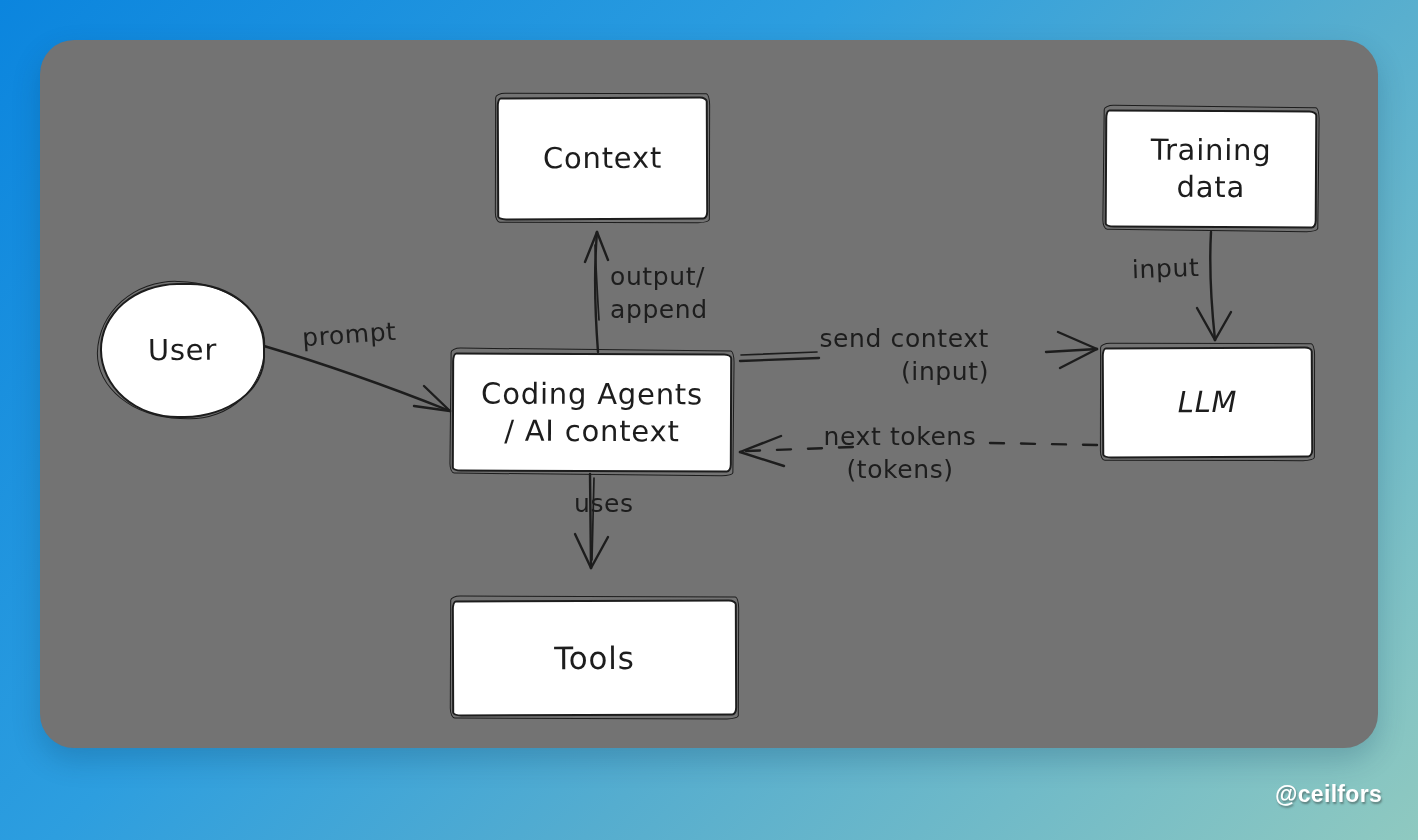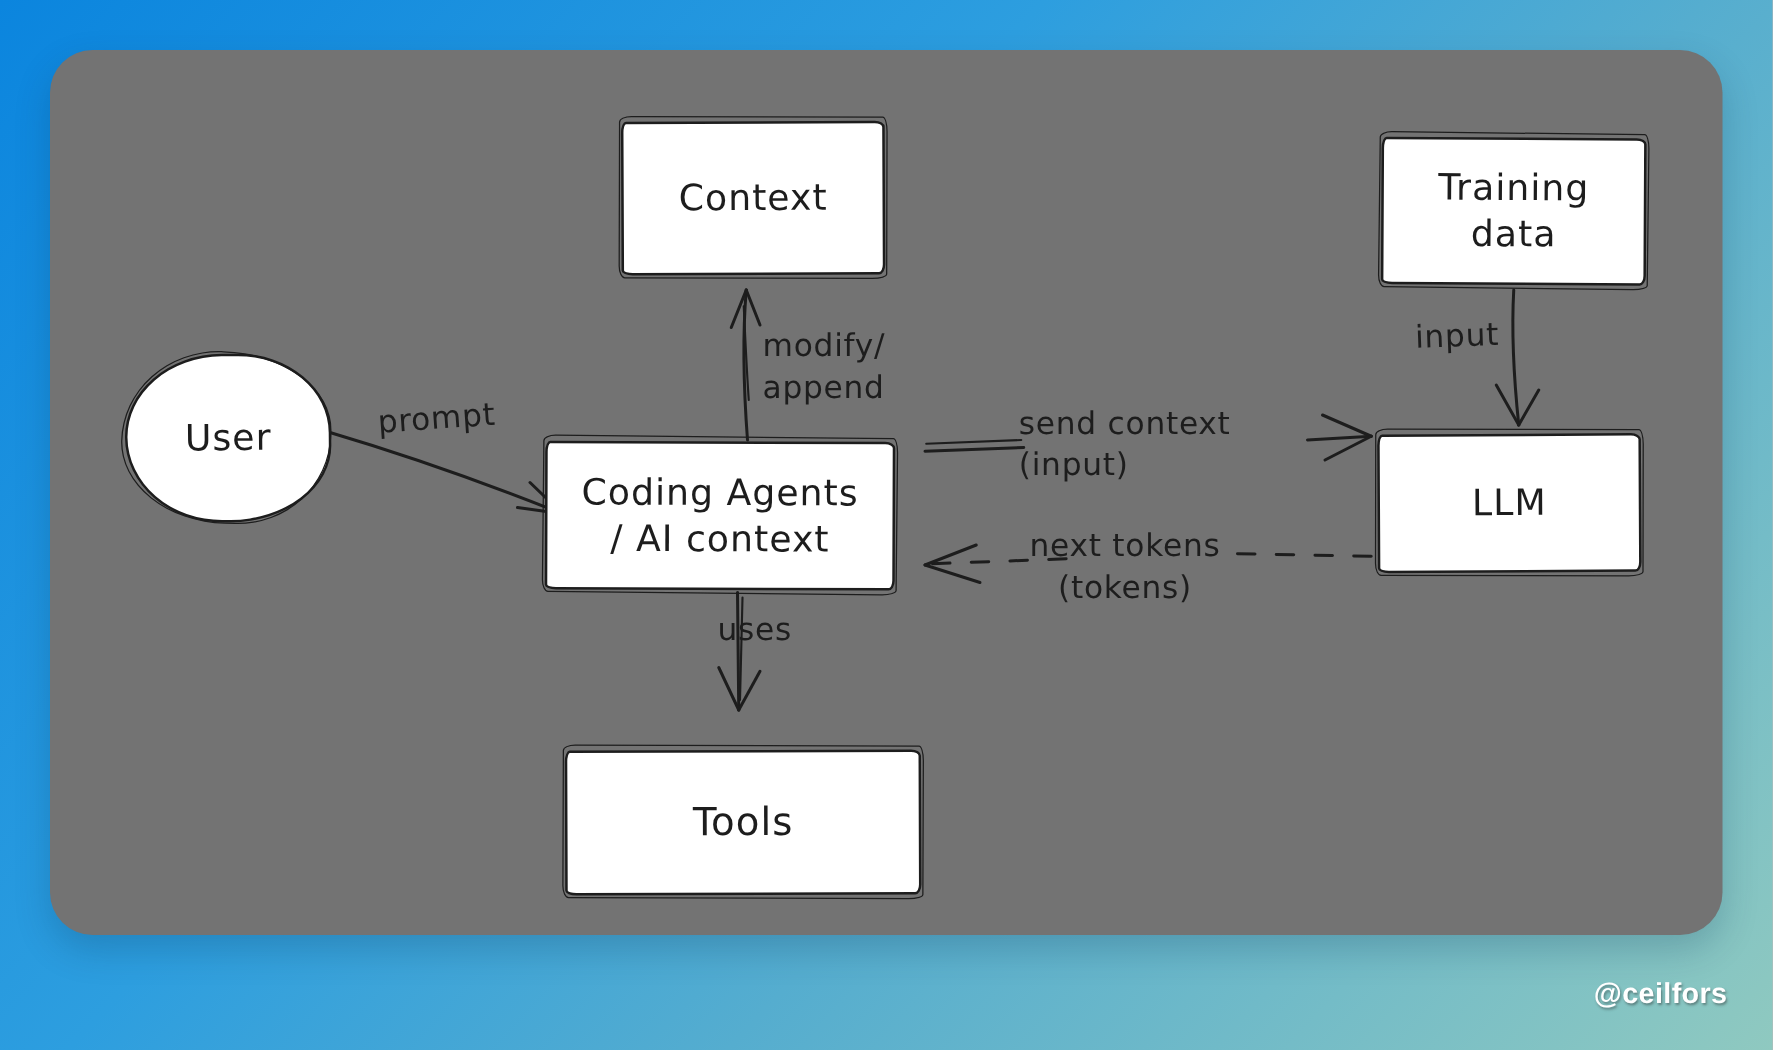--- a/index.html
+++ b/index.html
@@ -37,32 +37,32 @@
   .sketch-ellipse::before{
     content:"";position:absolute;inset:-4px -2px -3px -5px;
     border:1.8px solid var(--ink);
     border-radius:48% 54% 46% 52%/55% 46% 54% 48%;
     transform:rotate(2deg);pointer-events:none;
   }
   .node .lbl{font-size:29px;line-height:37px;}
   .n-context{left:457px;top:57px;width:211px;height:123px;transform:rotate(-.25deg);}
   .n-training{left:1065px;top:70px;width:212px;height:118px;transform:rotate(.3deg);}
   .n-user{left:60px;top:243px;width:165px;height:135px;transform:rotate(-.5deg);}
-  .n-coding{left:396px;top:313px;width:280px;height:119px;transform:rotate(.2deg);}
+  .n-coding{left:412px;top:313px;width:280px;height:119px;transform:rotate(.2deg);}
   .n-llm{left:1062px;top:307px;width:211px;height:111px;transform:rotate(-.3deg);}
-  .n-llm .lbl{}
+  .n-llm .lbl{font-style:italic;}
   .n-tools{left:412px;top:532px;width:285px;height:116px;transform:rotate(-.2deg);margin-top:28px;}
   .n-tools .lbl{font-size:31px;}
 
   .edge-label{
     position:absolute;color:var(--ink);font-size:25px;line-height:33px;letter-spacing:.6px;white-space:nowrap;
   }
   .e-prompt{left:262px;top:278px;transform:rotate(-4deg);}
   .e-modify{left:570px;top:220px;text-align:left;}
-  .e-send{left:775px;top:282px;width:200px;text-align:left;}
+  .e-send{left:749px;top:282px;width:200px;text-align:right;}
   .e-input{left:1092px;top:212px;transform:rotate(-2deg);}
   .e-next{left:760px;top:380px;width:200px;text-align:center;}
   .e-uses{left:534px;top:447px;}
 
   .watermark{
     position:absolute;right:36px;bottom:32px;
     color:#ffffff;font-family:"Liberation Sans", sans-serif;
     font-size:23px;font-weight:600;letter-spacing:.3px;
     text-shadow:1px 2px 2px rgba(40,40,40,.45);
   }
@@ -138,21 +138,21 @@
     <div class="lbl">LLM</div>
   </div>
 
   <div class="node sketch-rect n-tools">
     <div class="lbl">Tools</div>
   </div>
 
   <div class="edge-label e-prompt">prompt</div>
 
   <div class="edge-label e-modify">
-    <div>modify/</div>
+    <div>output/</div>
     <div>append</div>
   </div>
 
   <div class="edge-label e-send">
     <div>send context</div>
     <div>(input)</div>
   </div>
 
   <div class="edge-label e-input">input</div>
 

